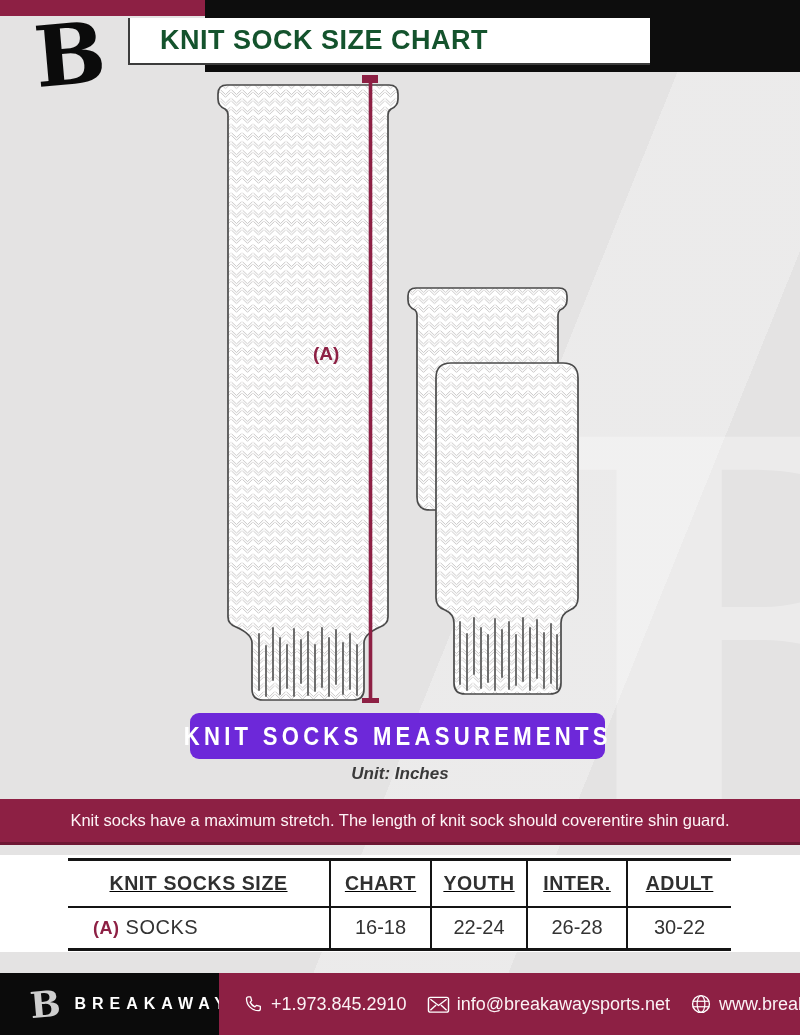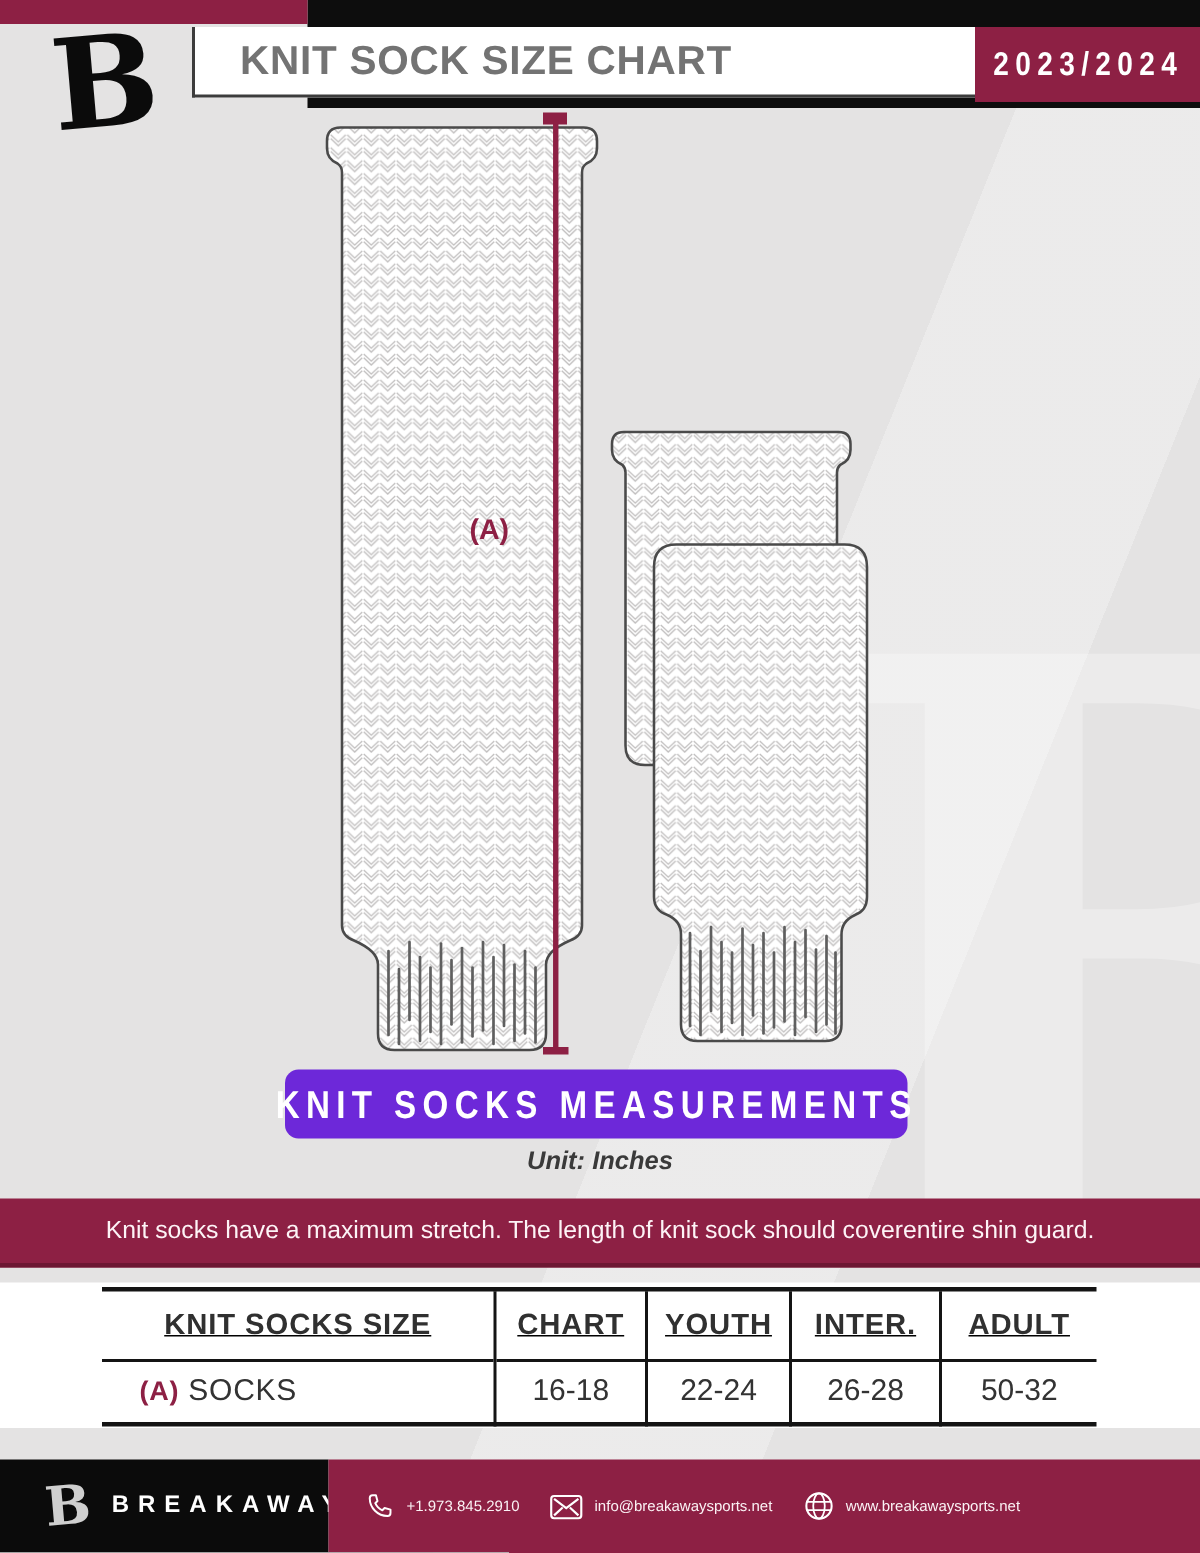--- a/index.html
+++ b/index.html
@@ -18,21 +18,21 @@
   
   .hdr-black{position:absolute;left:205px;top:0;width:595px;height:72px;background:#0d0d0d;z-index:2;}
   .hdr-strip{position:absolute;left:0;top:0;width:205px;height:16px;background:#8d2044;z-index:2;}
   .logo-big{position:absolute;left:20px;top:6px;width:100px;height:96px;z-index:3;
             display:flex;align-items:center;justify-content:center;
             font-family:"DejaVu Serif",serif;font-weight:bold;font-size:84px;color:#0b0b0b;
             transform:rotate(-5deg);}
   .title-box{position:absolute;left:128px;top:18px;width:522px;height:47px;background:#ffffff;
              border-left:2px solid #3c3c3c;border-bottom:2px solid #3c3c3c;z-index:3;
              display:flex;align-items:center;padding-left:30px;}
-  .title-box h1{margin:0;font-size:27px;font-weight:bold;letter-spacing:0.5px;color:#737373;}
+  .title-box h1{margin:0;font-size:27px;font-weight:bold;letter-spacing:0.5px;color:#14532d;}
   .year-box{position:absolute;left:650px;top:18px;width:150px;height:50px;background:#8d2044;z-index:3;
             display:flex;align-items:center;justify-content:center;}
   .year-box span{display:inline-block;transform:scaleX(0.85);font-size:22px;font-weight:bold;
                  letter-spacing:5px;color:#ffffff;white-space:nowrap;}
 
   
   .socks{position:absolute;left:0;top:72px;z-index:2;}
   .dim-label{position:absolute;left:313px;top:343px;z-index:3;font-size:19px;font-weight:bold;
              color:#8d2044;}
 
@@ -64,41 +64,38 @@
   td.rowlbl b{color:#8d2044;font-size:18px;}
 
   
   .foot-black{position:absolute;left:0;top:973px;width:219px;height:62px;background:#0b0b0b;z-index:2;
               display:flex;align-items:center;padding-left:30px;}
   .foot-logo{font-family:"DejaVu Serif",serif;font-weight:bold;font-size:36px;color:#cfcfcf;
              transform:rotate(-5deg);margin-right:14px;}
   .foot-brand{color:#ffffff;font-size:16px;font-weight:bold;letter-spacing:6px;}
   .foot-maroon{position:absolute;left:219px;top:973px;width:581px;height:62px;background:#8d2044;z-index:2;
                display:flex;align-items:center;padding:0 14px 0 24px;gap:20px;}
-  .contact{display:flex;align-items:center;gap:7px;color:#fbf2f5;font-size:10px;white-space:nowrap;}
+  .contact{display:flex;align-items:center;gap:7px;color:#fbf2f5;font-size:18px;white-space:nowrap;}
   .contact svg{flex:0 0 auto;}
 </style>
 </head>
 <body>
 
 <div class="page">
 
   <div class="watermark">B</div>
   <div class="sheen"></div>
 
   <div class="hdr-black"></div>
   <div class="hdr-strip"></div>
   <div class="logo-big">
     <span>B</span>
   </div>
   <div class="title-box">
     <h1>KNIT SOCK SIZE CHART</h1>
-  </div>
-  <div class="year-box">
-    <span>2023/2024</span>
   </div>
 
   <svg class="socks" width="800" height="640" viewBox="0 0 800 640">
     <defs>
       <pattern id="knit" width="11" height="8.6" patternUnits="userSpaceOnUse">
         <rect width="11" height="8.6" fill="#ffffff"></rect>
         <path d="M0.5,0.6 L5.5,5.4 L10.5,0.6" fill="none" stroke="#c2c0c0" stroke-width="0.9"></path>
         <path d="M0.5,3.2 L5.5,8.0 L10.5,3.2" fill="none" stroke="#c2c0c0" stroke-width="0.9"></path>
       </pattern>
     </defs>
@@ -186,21 +183,21 @@
         <th class="sep" style="width:104px;">ADULT</th>
       </tr>
       <tr class="bd">
         <td class="rowlbl">
           <b>(A)</b>
           <span>SOCKS</span>
         </td>
         <td class="sep">16-18</td>
         <td class="sep">22-24</td>
         <td class="sep">26-28</td>
-        <td class="sep">50-32</td>
+        <td class="sep">30-22</td>
       </tr>
     </tbody>
       </table>
   </div>
 
   <div class="foot-black">
     <span class="foot-logo">B</span>
     <span class="foot-brand">BREAKAWAY</span>
   </div>
   <div class="foot-maroon">

